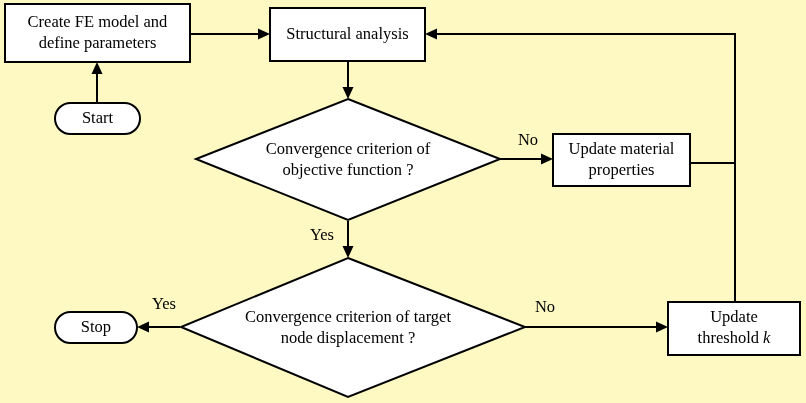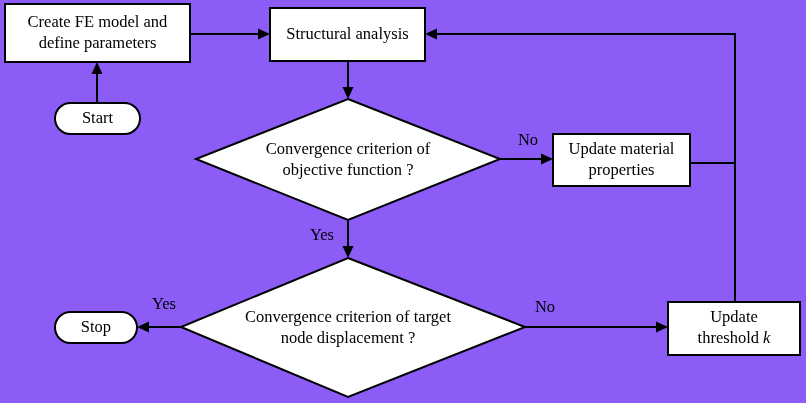--- a/index.html
+++ b/index.html
@@ -7,21 +7,21 @@
     padding: 0;
     background: #ffffff;
   }
   body {
     font-family: "Liberation Serif", "DejaVu Serif", serif;
   }
   #flowchart-canvas {
     position: relative;
     width: 806px;
     height: 403px;
-    background: #8b5cf6;
+    background: #fef9c3;
     overflow: hidden;
   }
   #flowchart-canvas svg {
     position: absolute;
     top: 0;
     left: 0;
     width: 806px;
     height: 403px;
   }
   .node-text {

